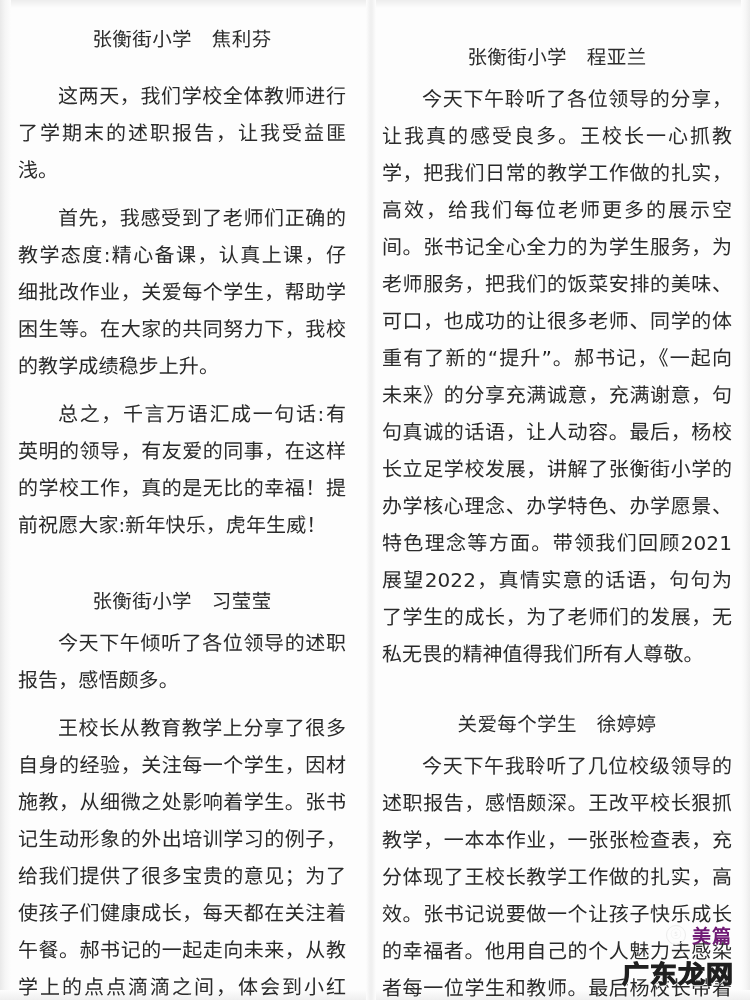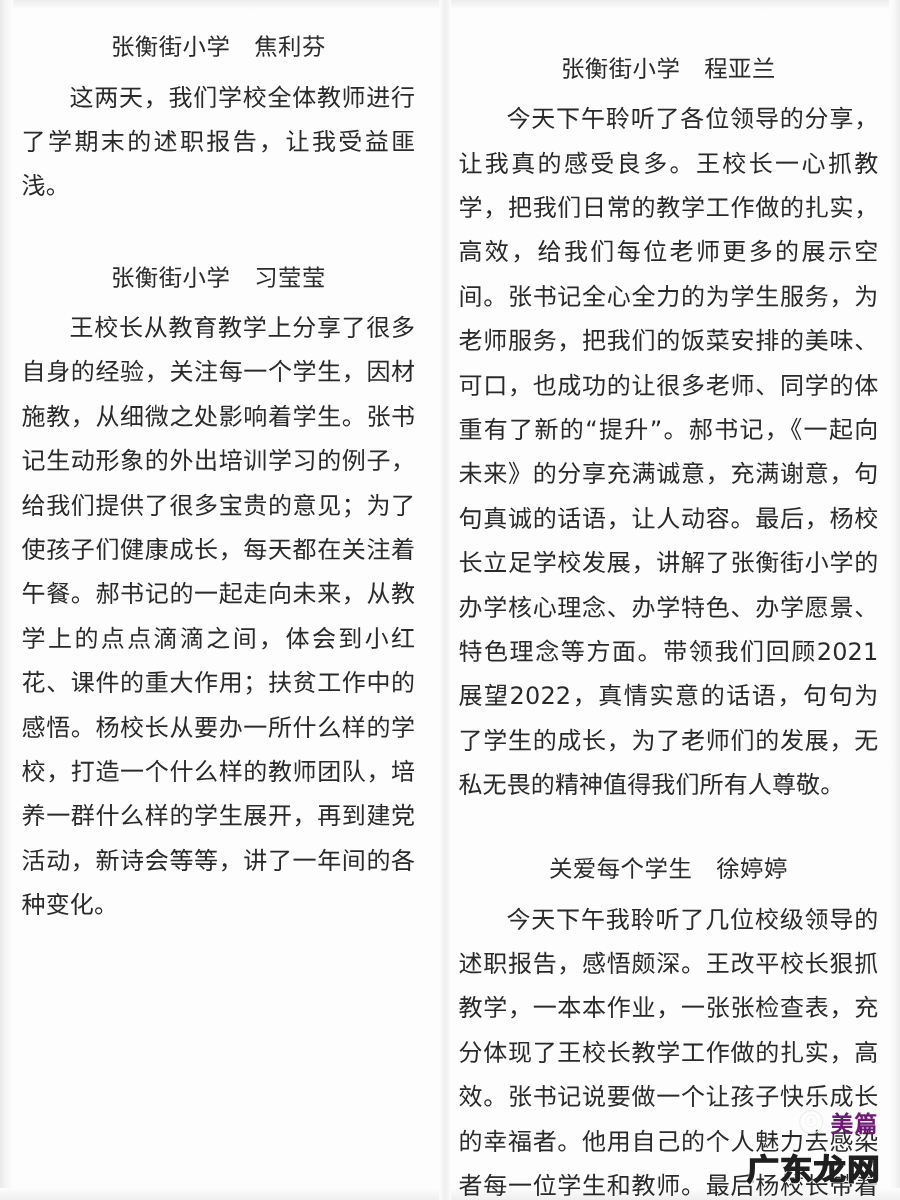--- a/index.html
+++ b/index.html
@@ -112,21 +112,21 @@
     letter-spacing: 0.1px;
     word-break: break-all;
     font-weight: 400;
   }
   .para + .para {
     margin-top: 11px;
   }
 
   
   .col-left  .article-1 { margin-top: 26px; }
-  .col-left  .article-1 .article-body { margin-top: 9px; }
+  .col-left  .article-1 .article-body { margin-top: 24px; }
   .col-left  .article-2 { margin-top: 44px; }
   .col-left  .article-2 .article-body { margin-top: 9px; }
 
   .col-right .article-1 { margin-top: 44px; }
   .col-right .article-1 .article-body { margin-top: 9px; }
   .col-right .article-2 { margin-top: 38px; }
   .col-right .article-2 .article-body { margin-top: 9px; }
 
   
   .watermark-meipian {
@@ -186,26 +186,29 @@
   <div class="column-gutter"></div>
 
   <div class="columns">
 
     <div class="column column-left col-left">
 
       <article class="article article-1">
         <div class="article-heading">张衡街小学　焦利芬</div>
         <div class="article-body">
           <p class="para">这两天，我们学校全体教师进行了学期末的述职报告，让我受益匪浅。</p>
+          <p class="para">首先，我感受到了老师们正确的教学态度:精心备课，认真上课，仔细批改作业，关爱每个学生，帮助学困生等。在大家的共同努力下，我校的教学成绩稳步上升。</p>
+          <p class="para">总之，千言万语汇成一句话:有英明的领导，有友爱的同事，在这样的学校工作，真的是无比的幸福！提前祝愿大家:新年快乐，虎年生威！</p>
         </div>
       </article>
 
       <article class="article article-2">
         <div class="article-heading">张衡街小学　习莹莹</div>
         <div class="article-body">
+          <p class="para">今天下午倾听了各位领导的述职报告，感悟颇多。</p>
           <p class="para">王校长从教育教学上分享了很多自身的经验，关注每一个学生，因材施教，从细微之处影响着学生。张书记生动形象的外出培训学习的例子，给我们提供了很多宝贵的意见；为了使孩子们健康成长，每天都在关注着午餐。郝书记的一起走向未来，从教学上的点点滴滴之间，体会到小红花、课件的重大作用；扶贫工作中的感悟。杨校长从要办一所什么样的学校，打造一个什么样的教师团队，培养一群什么样的学生展开，再到建党活动，新诗会等等，讲了一年间的各种变化。</p>
         </div>
       </article>
 
     </div>
 
     <div class="column column-right col-right">
 
       <article class="article article-1">
         <div class="article-heading">张衡街小学　程亚兰</div>

